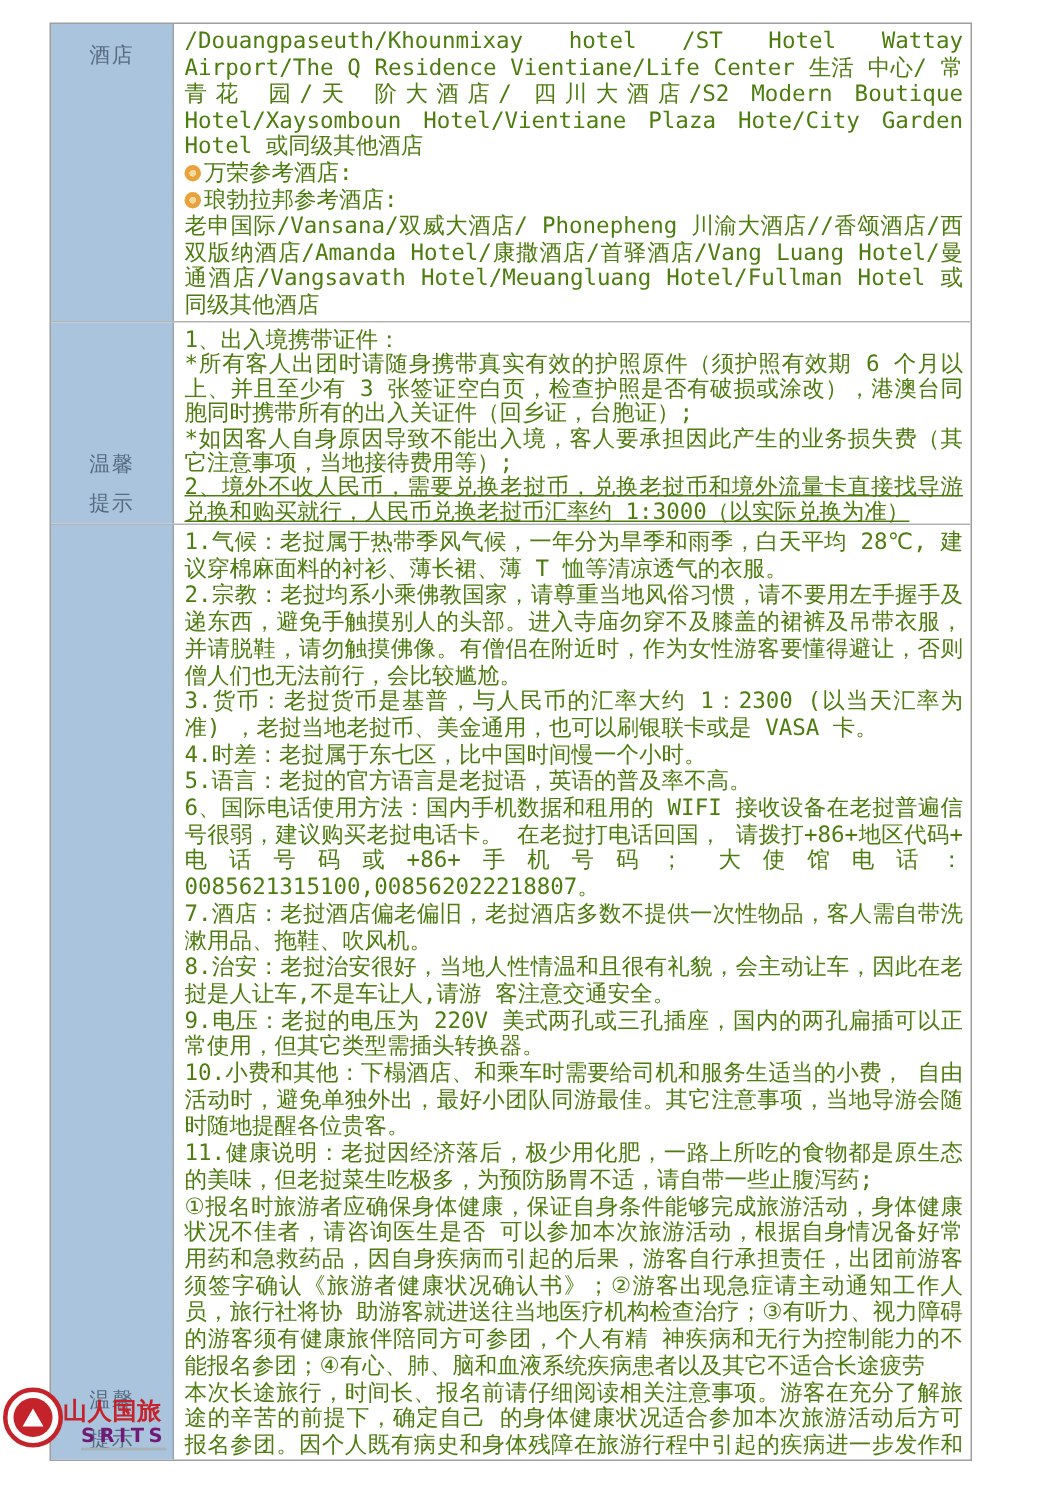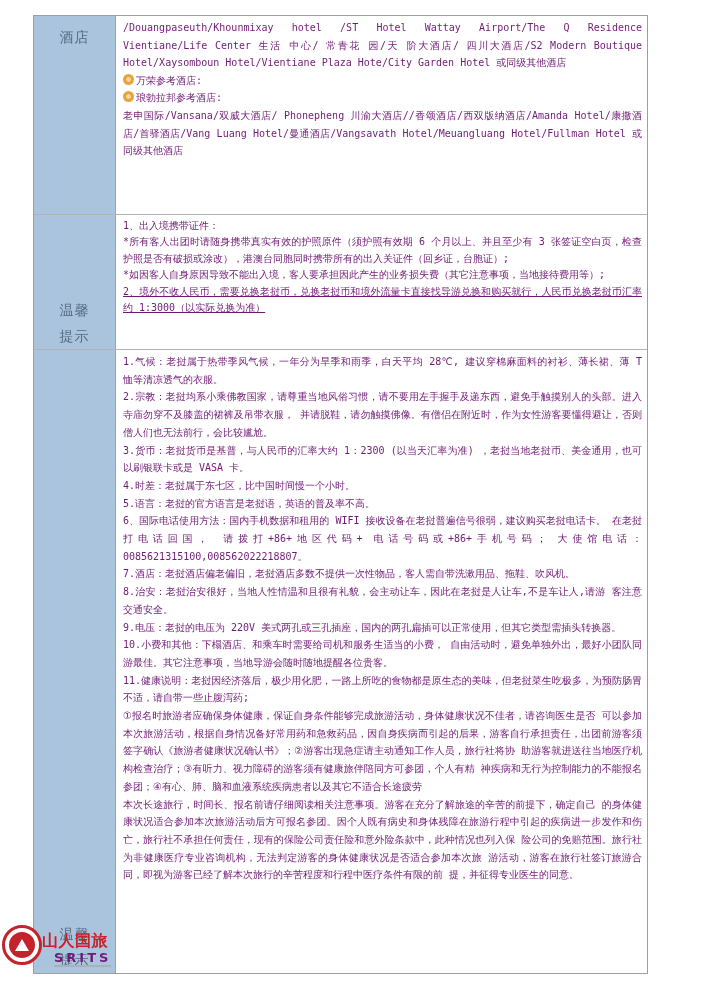--- a/index.html
+++ b/index.html
@@ -14,22 +14,22 @@
   .row:last-child { border-bottom:none; }
 
   .hcell { flex:0 0 82px; background:#abc4de; border-right:1px solid #9aa3ab;
     display:flex; justify-content:center; color:#566b80;
     font-family:"DejaVu Sans","Liberation Sans",sans-serif;
     font-size:14px; letter-spacing:1px; }
   .hcell .hlabel { width:2.4em; text-align:center; line-height:26px; }
   .hcell.valign-top { align-items:flex-start; padding-top:8px; }
   .hcell.valign-mid { align-items:flex-end; }
 
-  .ccell { flex:1 1 auto; padding:3px 5px 0 7px; color:#701a75;
-    font-size:10px; text-align:justify; overflow:hidden; }
+  .ccell { flex:1 1 auto; padding:3px 5px 0 7px; color:#4d7c0f;
+    font-size:15px; text-align:justify; overflow:hidden; }
   .row-hotel .ccell { line-height:17.6px; height:198px; }
   .row-tips1 .ccell { line-height:16.4px; height:134px; }
   .row-tips2 .ccell { line-height:17.7px; height:623px; }
   .row-hotel .hcell { height:198px; }
   .row-tips1 .hcell { height:134px; }
   .row-tips2 .hcell { height:623px; }
 
   .para { margin:0; }
   .style-bold { font-weight:normal; }
   .style-bold-underline { font-weight:normal; text-decoration:underline; }

